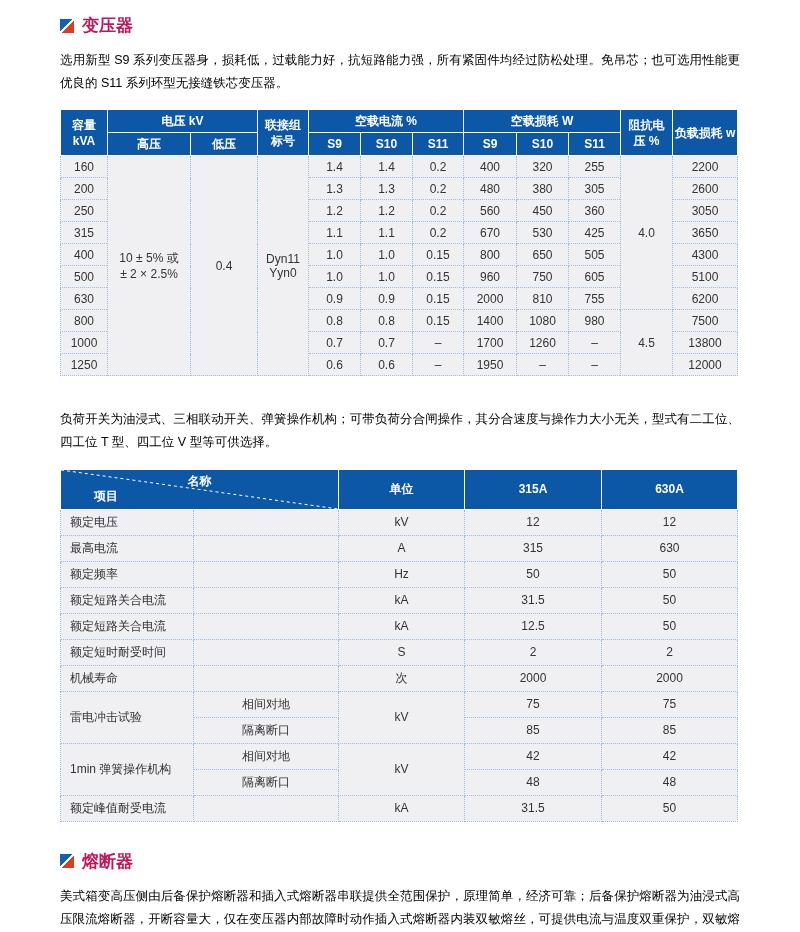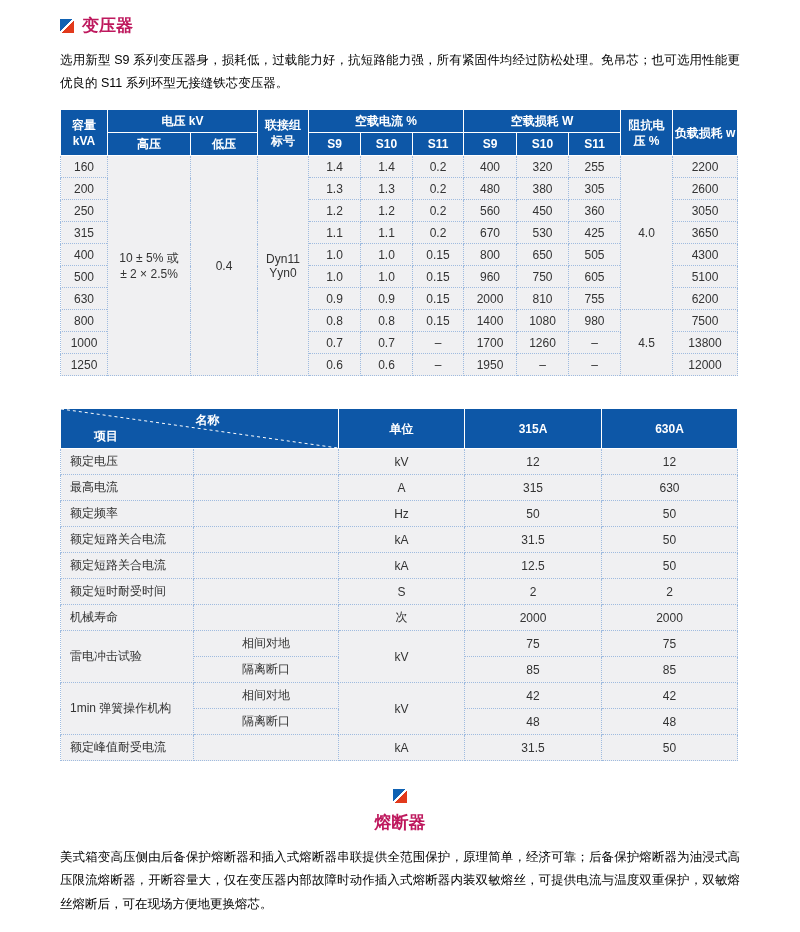--- a/index.html
+++ b/index.html
@@ -34,23 +34,23 @@
   }
   .t1 thead tr{height:23px;}
   .t1 tbody tr{height:22px;}
   .t1{margin-bottom:32px;}
   .t2{margin-bottom:28px;}
   .t2 thead tr{height:40px;}
   .t2 tbody tr{height:26px;}
   .t2 td.label{text-align:left;padding-left:9px;margin-top:48px;}
   .diag-cell{position:relative;padding:0;}
   .diag-cell svg{position:absolute;left:0;top:0;width:100%;height:100%;}
-  .diag-top{position:absolute;top:3px;left:8px;width:100%;text-align:center;}
+  .diag-top{position:absolute;top:3px;left:0;width:100%;text-align:center;}
   .diag-bottom{position:absolute;bottom:4px;left:9px;margin-left:24px;}
-  .mb0{margin-bottom:0;flex-direction:column;}
+  .mb0{margin-bottom:0;}
 </style>
 </head>
 <body>
 
 <div class="page">
 
   <h2 class="section-title">
     <span class="diag-icon"></span>
     <span>变压器</span>
   </h2>
@@ -209,20 +209,21 @@
           <td>0.6</td>
           <td>–</td>
           <td>1950</td>
           <td>–</td>
           <td>–</td>
           <td>12000</td>
         </tr>
       </tbody>
   </table>
 
+  <p class="para">负荷开关为油浸式、三相联动开关、弹簧操作机构；可带负荷分合闸操作，其分合速度与操作力大小无关，型式有二工位、四工位 T 型、四工位 V 型等可供选择。</p>
 
   <table class="t2">
     <colgroup>
       <col style="width:133px">
         <col style="width:145px">
         <col style="width:126px">
         <col style="width:137px">
         <col style="width:136px">
     </colgroup>
     <thead>

